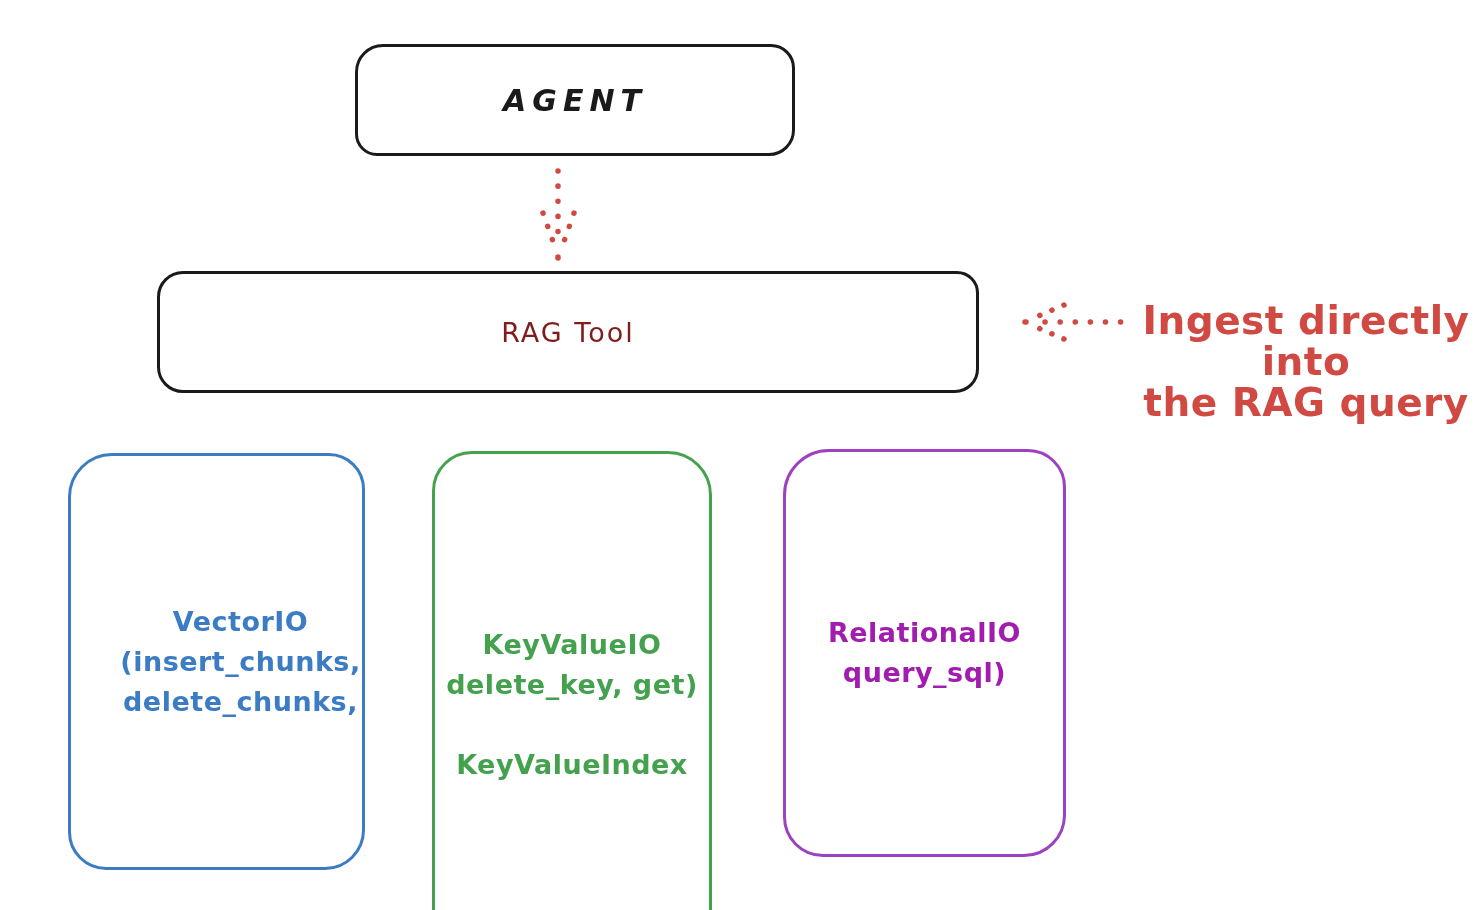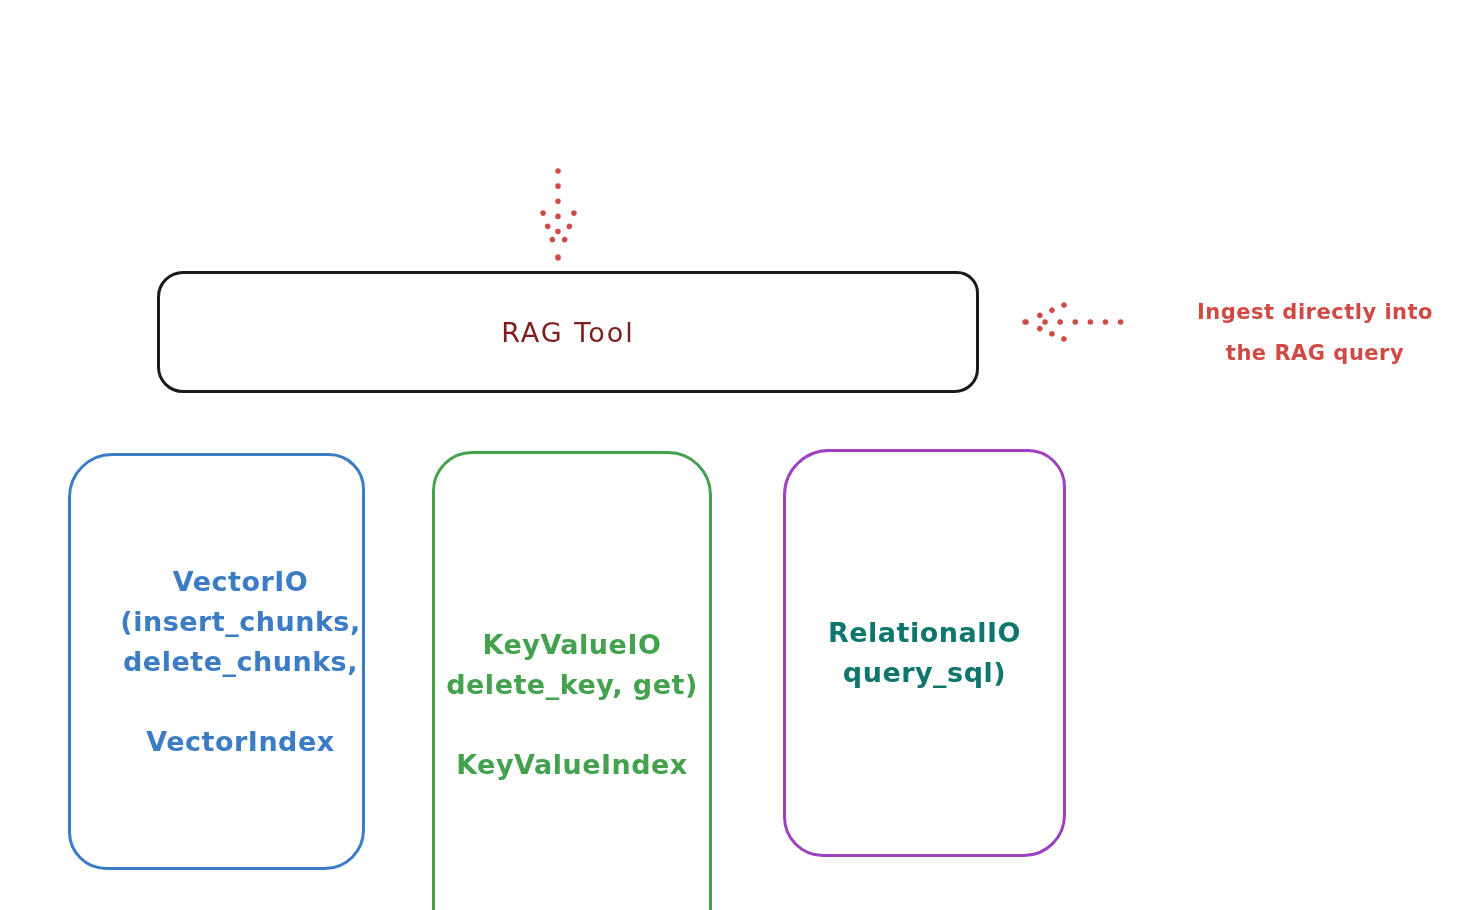--- a/index.html
+++ b/index.html
@@ -47,32 +47,35 @@
     line-height: 40px; letter-spacing: 0.5px;
   }
   .store span { display: block; }
   .store .idx { margin-top: 40px; }
   .store-vector { left: 68px;  top: 453px; width: 297px; height: 417px; border-radius: 44px 36px 40px 38px; }
   .store-kv     { left: 432px; top: 451px; width: 280px; height: 508px; border-radius: 40px 44px 38px 42px; }
   .store-rel    { left: 783px; top: 449px; width: 283px; height: 408px; border-radius: 46px 38px 42px 40px; }
 
   .annotation {
     position: absolute;
-    left: 1138px; top: 292px; width: 336px;
+    left: 1138px; top: 300px; width: 336px;
     text-align: center;
-    font-size: 21px; font-weight: bold;
-    line-height: 41px; letter-spacing: 0.5px; margin-left: 9px;
+    font-size: 39px; font-weight: bold;
+    line-height: 41px; letter-spacing: 0.5px;
   }
   svg.arrows { position: absolute; inset: 0; pointer-events: none; }
 </style>
 </head>
 <body>
 
 <div class="canvas">
 
+  <div class="node agent-box">
+    <span class="agent-label">AGENT</span>
+  </div>
 
   <div class="node rag-box">
     <span class="rag-label">RAG Tool</span>
   </div>
 
   <svg class="arrows" width="1484" height="910" viewBox="0 0 1484 910">
 
     <g fill="none" stroke-linecap="round" stroke-width="5.5" style="stroke: rgb(208, 74, 67);">
       <path d="M558 171 L558 240" stroke-dasharray="0.1 15"></path>
       <path d="M543 213 L556 250" stroke-dasharray="0.1 14"></path>
@@ -91,32 +94,31 @@
   <div class="annotation" style="color: rgb(208, 74, 67);">
     <span style="display:block">Ingest directly into</span>
     <span style="display:block">the RAG query</span>
   </div>
 
   <div class="store store-vector" style="border-color: rgb(59, 124, 196); padding-left: 48px;">
     <div style="color: rgb(59, 124, 196);">
       <span>VectorIO</span>
       <span>(insert_chunks,</span>
       <span>delete_chunks,</span>
-      <span class="idx">VectorIndex</span>
     </div>
   </div>
 
   <div class="store store-kv" style="border-color: rgb(68, 161, 78);">
     <div style="color: rgb(68, 161, 78);">
       <span>KeyValueIO</span>
       <span>delete_key, get)</span>
       <span class="idx">KeyValueIndex</span>
     </div>
   </div>
 
   <div class="store store-rel" style="border-color: rgb(156, 66, 192);">
-    <div style="color: #0f766e;">
+    <div style="color: #a21caf;">
       <span>RelationalIO</span>
       <span>query_sql)</span>
     </div>
   </div>
 
 </div>
 
 </body></html>

